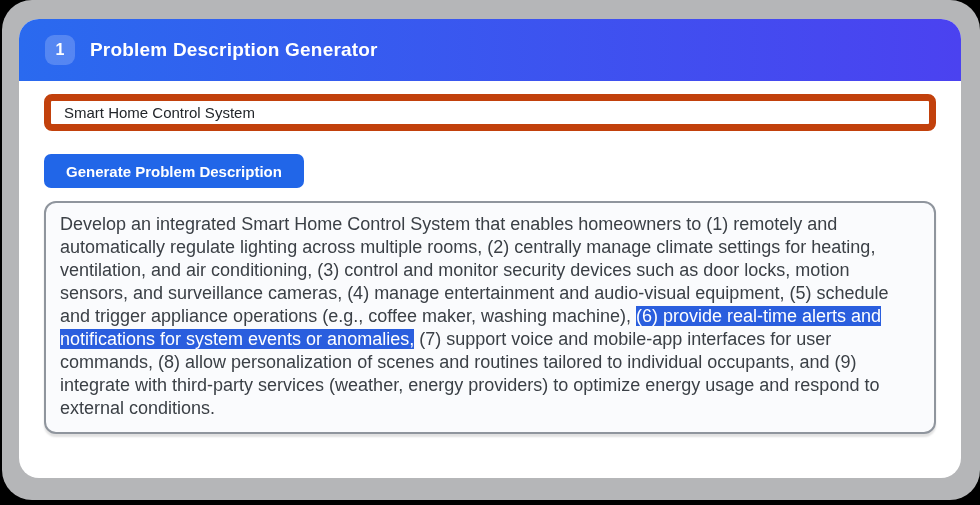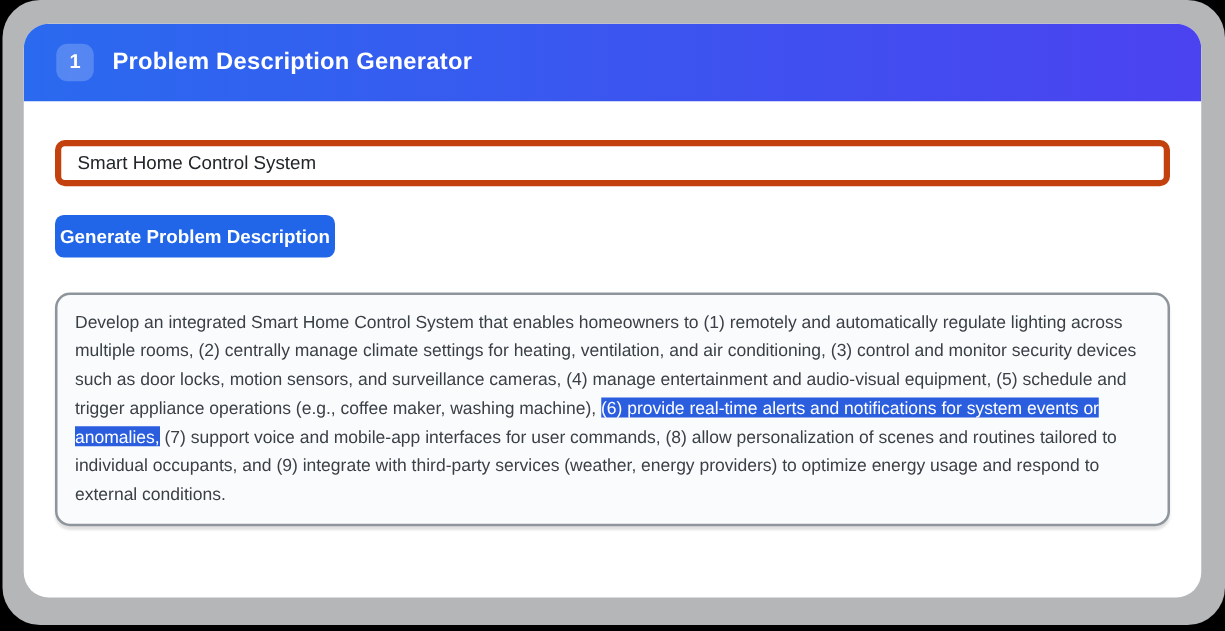--- a/index.html
+++ b/index.html
@@ -65,52 +65,52 @@
     margin-top: 29px;
     font-size: 16px;
     font-weight: 600;
     color: var(--label-text, #2d3e56);
   }
   .domain-input {
     display: block;
     box-sizing: border-box;
     width: 100%;
     height: 37px;
-    margin-top: 31px;
-    border: 5px solid #c2410c;
+    margin-top: 13px;
+    border: 7px solid #c2410c;
     border-radius: 8px;
     padding: 2px 13px;
     font-family: "Liberation Sans", sans-serif;
     font-size: 15px;
     color: #22262a;
     background: #ffffff;
     outline: none;
   }
   .generate-btn {
     display: inline-block;
     margin-top: 23px;
     height: 34px;
-    padding: 0 4px;
+    padding: 0 22px;
     background: var(--button-background, #2166e8);
     border: none;
     border-radius: 7px;
     color: #ffffff;
     font-family: "Liberation Sans", sans-serif;
     font-size: 15px;
     font-weight: 700;
     cursor: pointer;
   }
   .output-box {
     box-sizing: border-box;
-    margin-top: 28px;
+    margin-top: 13px;
     border: 2px solid #8f959d;
     border-radius: 12px;
     background: #fafbfd;
     padding: 10px 14px 12px 14px;
-    font-size: 14px;
+    font-size: 18px;
     line-height: 23px;
     color: #3b4046;
     box-shadow: 0 3px 2px rgba(0,0,0,0.12);
     min-height: 150px;
   }
   .selected-text {
     background: var(--selection-background, #2a5ede);
     color: var(--selection-text, #ffffff);
   }
 </style>

